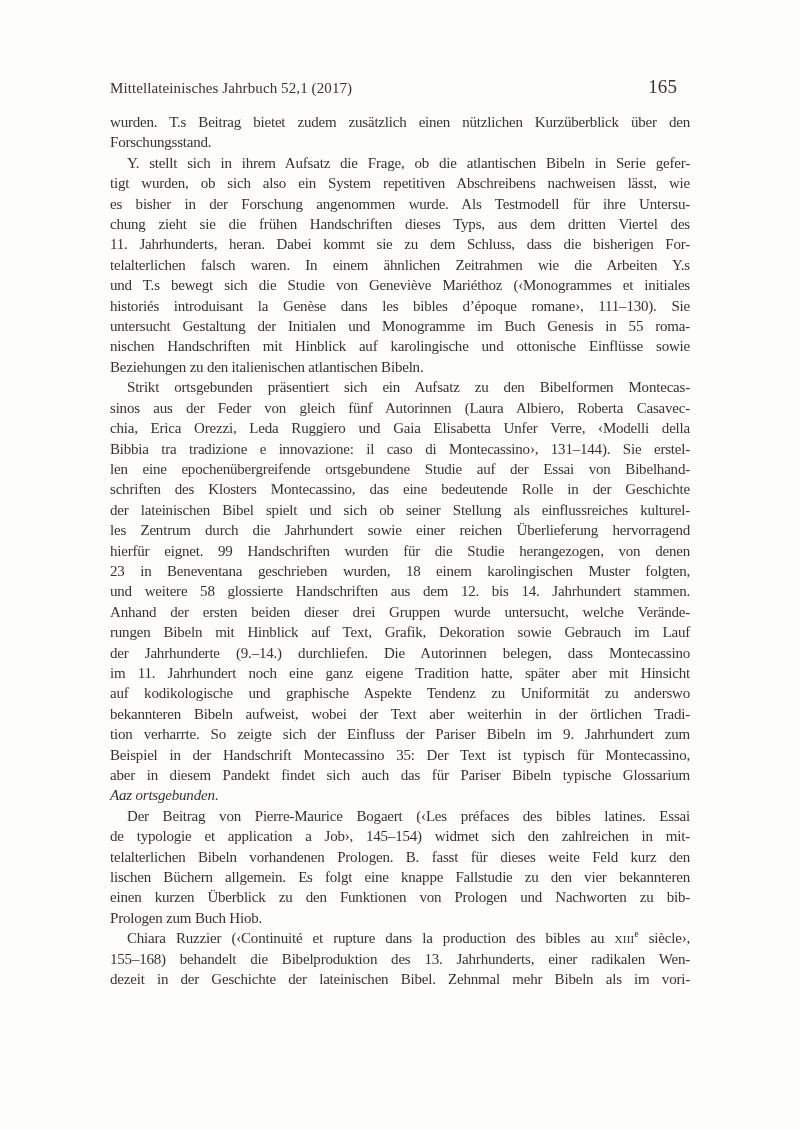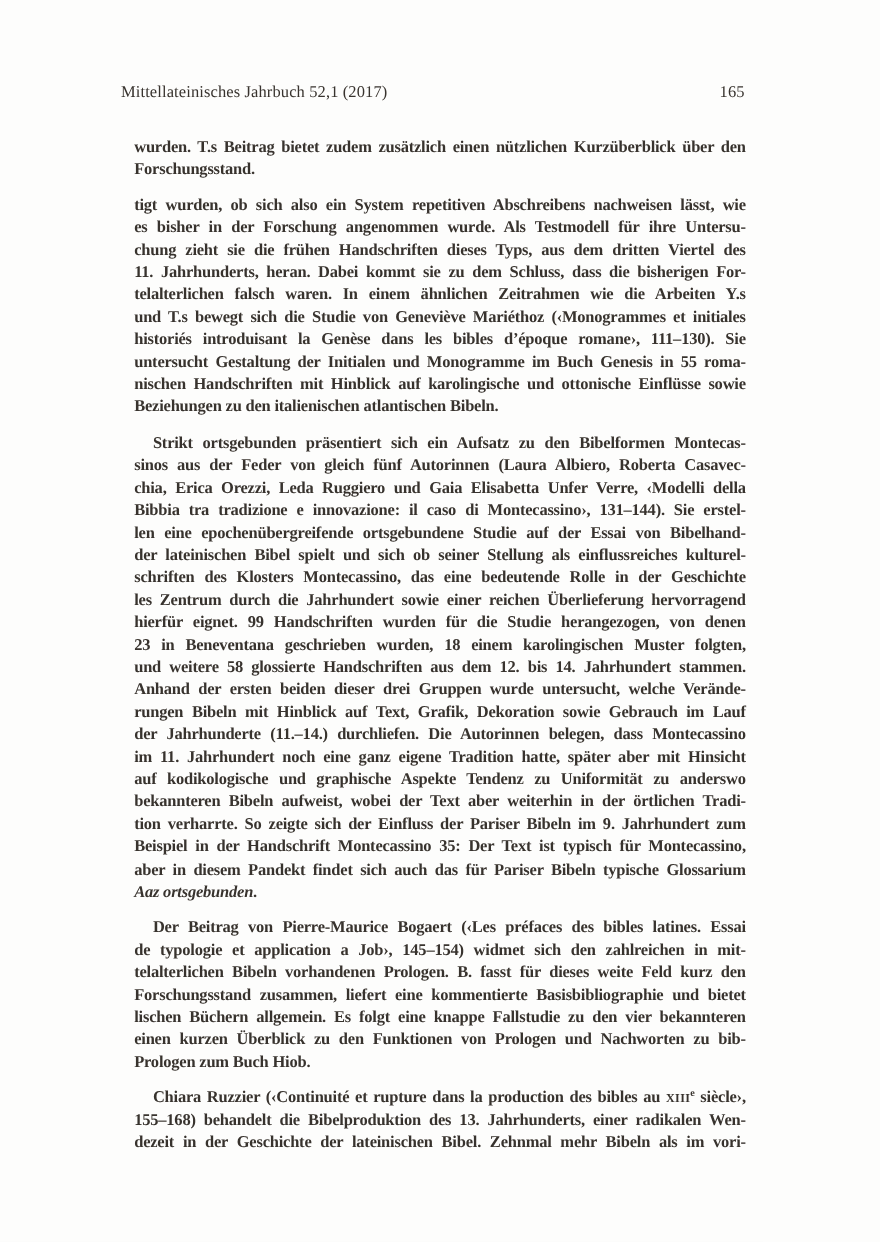--- a/index.html
+++ b/index.html
@@ -18,30 +18,30 @@
   .running-header {
     position: absolute;
     left: 110px; right: 110px; top: 76px;
     display: flex;
     justify-content: space-between;
     align-items: baseline;
     font-size: 15px;
     letter-spacing: 0.1px;
   }
   .journal-title { white-space: nowrap; }
-  .page-number { font-size: 15px; margin-right: 13px; }
+  .page-number { font-size: 19px; margin-right: 13px; }
   .page-body {
     position: absolute;
     left: 110px; top: 112px;
     width: 580px;
     font-size: 15px;
     line-height: 20.4px;
     letter-spacing: -0.2px;
   }
-  .paragraph { margin: 12px; font-weight: bold; }
+  .paragraph { margin: 0; }
   .line {
     text-align: justify;
     text-align-last: justify;
   }
   .line.para-end { text-align-last: left; }
   .line.indent { text-indent: 17px; }
   .run-italic { font-style: italic; }
   .run-smallcaps { font-variant: small-caps; letter-spacing: 0.3px; }
   .run-sup { vertical-align: super; font-size: 0.62em; line-height: 0; }
 </style>
@@ -52,59 +52,59 @@
   <div class="running-header">
     <span class="journal-title">Mittellateinisches Jahrbuch 52,1 (2017)</span>
     <span class="page-number">165</span>
   </div>
   <div class="page-body">
       <div class="paragraph">
         <div class="line">wurden. T.s Beitrag bietet zudem zusätzlich einen nützlichen Kurzüberblick über den</div>
         <div class="line para-end">Forschungsstand.</div>
       </div>
       <div class="paragraph">
+        <div class="line indent">Y. stellt sich in ihrem Aufsatz die Frage, ob die atlantischen Bibeln in Serie gefer-</div>
         <div class="line">tigt wurden, ob sich also ein System repetitiven Abschreibens nachweisen lässt, wie</div>
         <div class="line">es bisher in der Forschung angenommen wurde. Als Testmodell für ihre Untersu-</div>
         <div class="line">chung zieht sie die frühen Handschriften dieses Typs, aus dem dritten Viertel des</div>
         <div class="line">11. Jahrhunderts, heran. Dabei kommt sie zu dem Schluss, dass die bisherigen For-</div>
         <div class="line">telalterlichen falsch waren. In einem ähnlichen Zeitrahmen wie die Arbeiten Y.s</div>
         <div class="line">und T.s bewegt sich die Studie von Geneviève Mariéthoz (‹Monogrammes et initiales</div>
         <div class="line">historiés introduisant la Genèse dans les bibles d’époque romane›, 111–130). Sie</div>
         <div class="line">untersucht Gestaltung der Initialen und Monogramme im Buch Genesis in 55 roma-</div>
         <div class="line">nischen Handschriften mit Hinblick auf karolingische und ottonische Einflüsse sowie</div>
         <div class="line para-end">Beziehungen zu den italienischen atlantischen Bibeln.</div>
       </div>
       <div class="paragraph">
         <div class="line indent">Strikt ortsgebunden präsentiert sich ein Aufsatz zu den Bibelformen Montecas-</div>
         <div class="line">sinos aus der Feder von gleich fünf Autorinnen (Laura Albiero, Roberta Casavec-</div>
         <div class="line">chia, Erica Orezzi, Leda Ruggiero und Gaia Elisabetta Unfer Verre, ‹Modelli della</div>
         <div class="line">Bibbia tra tradizione e innovazione: il caso di Montecassino›, 131–144). Sie erstel-</div>
         <div class="line">len eine epochenübergreifende ortsgebundene Studie auf der Essai von Bibelhand-</div>
+        <div class="line">schriften des Klosters Montecassino, das eine bedeutende Rolle in der Geschichte</div>
         <div class="line">der lateinischen Bibel spielt und sich ob seiner Stellung als einflussreiches kulturel-</div>
-        <div class="line">schriften des Klosters Montecassino, das eine bedeutende Rolle in der Geschichte</div>
         <div class="line">les Zentrum durch die Jahrhundert sowie einer reichen Überlieferung hervorragend</div>
         <div class="line">hierfür eignet. 99 Handschriften wurden für die Studie herangezogen, von denen</div>
         <div class="line">23 in Beneventana geschrieben wurden, 18 einem karolingischen Muster folgten,</div>
         <div class="line">und weitere 58 glossierte Handschriften aus dem 12. bis 14. Jahrhundert stammen.</div>
         <div class="line">Anhand der ersten beiden dieser drei Gruppen wurde untersucht, welche Verände-</div>
         <div class="line">rungen Bibeln mit Hinblick auf Text, Grafik, Dekoration sowie Gebrauch im Lauf</div>
-        <div class="line">der Jahrhunderte (11.–14.) durchliefen. Die Autorinnen belegen, dass Montecassino</div>
+        <div class="line">der Jahrhunderte (9.–14.) durchliefen. Die Autorinnen belegen, dass Montecassino</div>
         <div class="line">im 11. Jahrhundert noch eine ganz eigene Tradition hatte, später aber mit Hinsicht</div>
         <div class="line">auf kodikologische und graphische Aspekte Tendenz zu Uniformität zu anderswo</div>
         <div class="line">bekannteren Bibeln aufweist, wobei der Text aber weiterhin in der örtlichen Tradi-</div>
         <div class="line">tion verharrte. So zeigte sich der Einfluss der Pariser Bibeln im 9. Jahrhundert zum</div>
         <div class="line">Beispiel in der Handschrift Montecassino 35: Der Text ist typisch für Montecassino,</div>
         <div class="line">aber in diesem Pandekt findet sich auch das für Pariser Bibeln typische Glossarium</div>
         <div class="line para-end"><span class="run-italic">Aaz ortsgebunden</span>.</div>
       </div>
       <div class="paragraph">
         <div class="line indent">Der Beitrag von Pierre-Maurice Bogaert (‹Les préfaces des bibles latines. Essai</div>
         <div class="line">de typologie et application a Job›, 145–154) widmet sich den zahlreichen in mit-</div>
         <div class="line">telalterlichen Bibeln vorhandenen Prologen. B. fasst für dieses weite Feld kurz den</div>
-        <div class="line">Forschungsstand zusammen, liefert eine kommentierte Basisbibliographie und bietet</div>
         <div class="line">lischen Büchern allgemein. Es folgt eine knappe Fallstudie zu den vier bekannteren</div>
         <div class="line">einen kurzen Überblick zu den Funktionen von Prologen und Nachworten zu bib-</div>
         <div class="line para-end">Prologen zum Buch Hiob.</div>
       </div>
       <div class="paragraph">
         <div class="line indent">Chiara Ruzzier (‹Continuité et rupture dans la production des bibles au <span class="run-smallcaps">xiii</span><span class="run-sup">e</span> siècle›,</div>
         <div class="line">155–168) behandelt die Bibelproduktion des 13. Jahrhunderts, einer radikalen Wen-</div>
         <div class="line">dezeit in der Geschichte der lateinischen Bibel. Zehnmal mehr Bibeln als im vori-</div>
       </div>
     </div>

